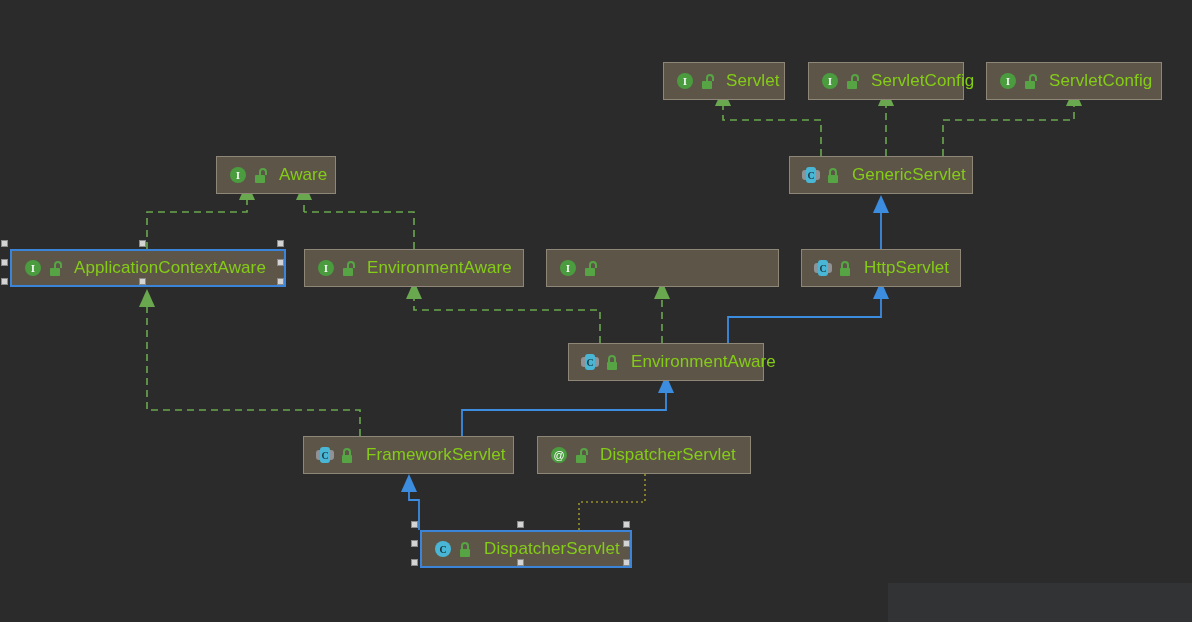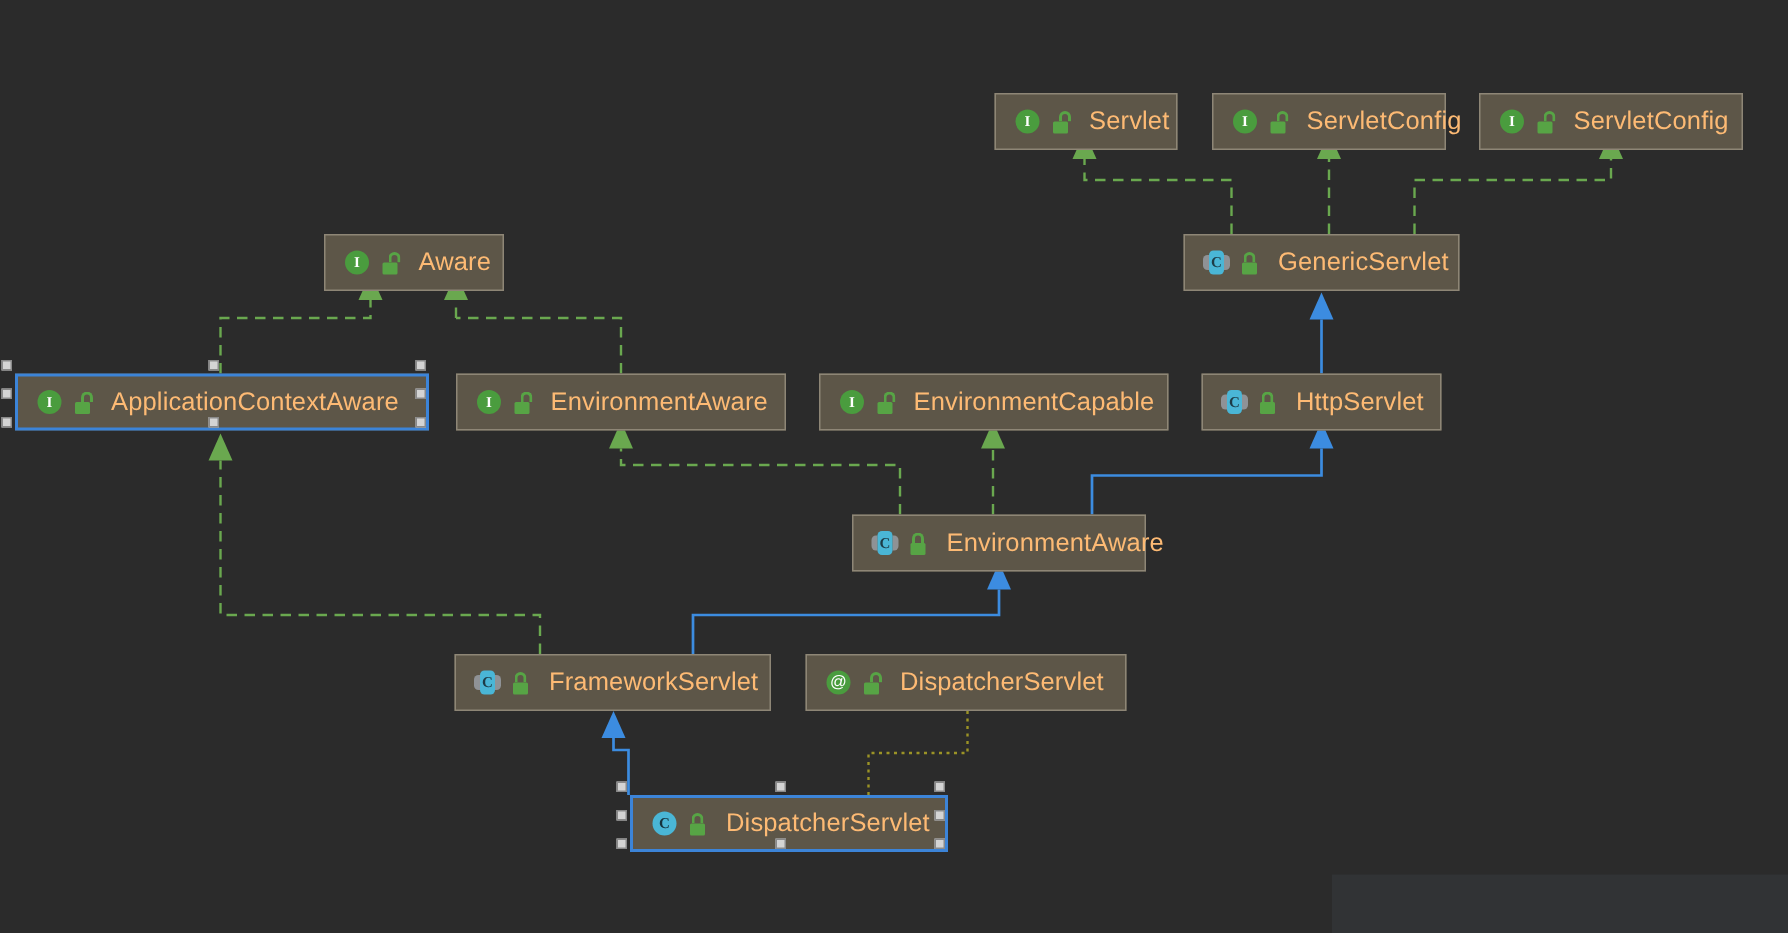--- a/index.html
+++ b/index.html
@@ -39,21 +39,21 @@
     display: flex;
     align-items: center;
     height: 38px;
     padding: 0 16px 0 12px;
     white-space: nowrap;
   }
   .node.selected {
     border: 2px solid #3c84d8;
   }
   .node-label {
-    color: #fdba74;
+    color: #84cc16;
     font-size: 17px;
     letter-spacing: 0.1px;
     margin-left: 12px;
   }
   
   .ticon {
     position: relative;
     width: 18px;
     height: 18px;
     flex: 0 0 auto;
@@ -319,21 +319,20 @@
         <span class="node-label">EnvironmentAware</span>
       </div>
       <div class="node" style="left: 546px; top: 249px; width: 233px; height: 38px;">
         <span class="ticon iface">
           <span class="disc">I</span>
         </span>
         <span class="lock open">
           <span class="shackle"></span>
           <span class="body"></span>
         </span>
-        <span class="node-label">EnvironmentCapable</span>
       </div>
       <div class="node" style="left: 801px; top: 249px; width: 160px; height: 38px;">
         <span class="ticon cls cls-abs">
           <span class="bk l"></span>
           <span class="bk r"></span>
           <span class="disc">C</span>
         </span>
         <span class="lock closed">
           <span class="shackle"></span>
           <span class="body"></span>

